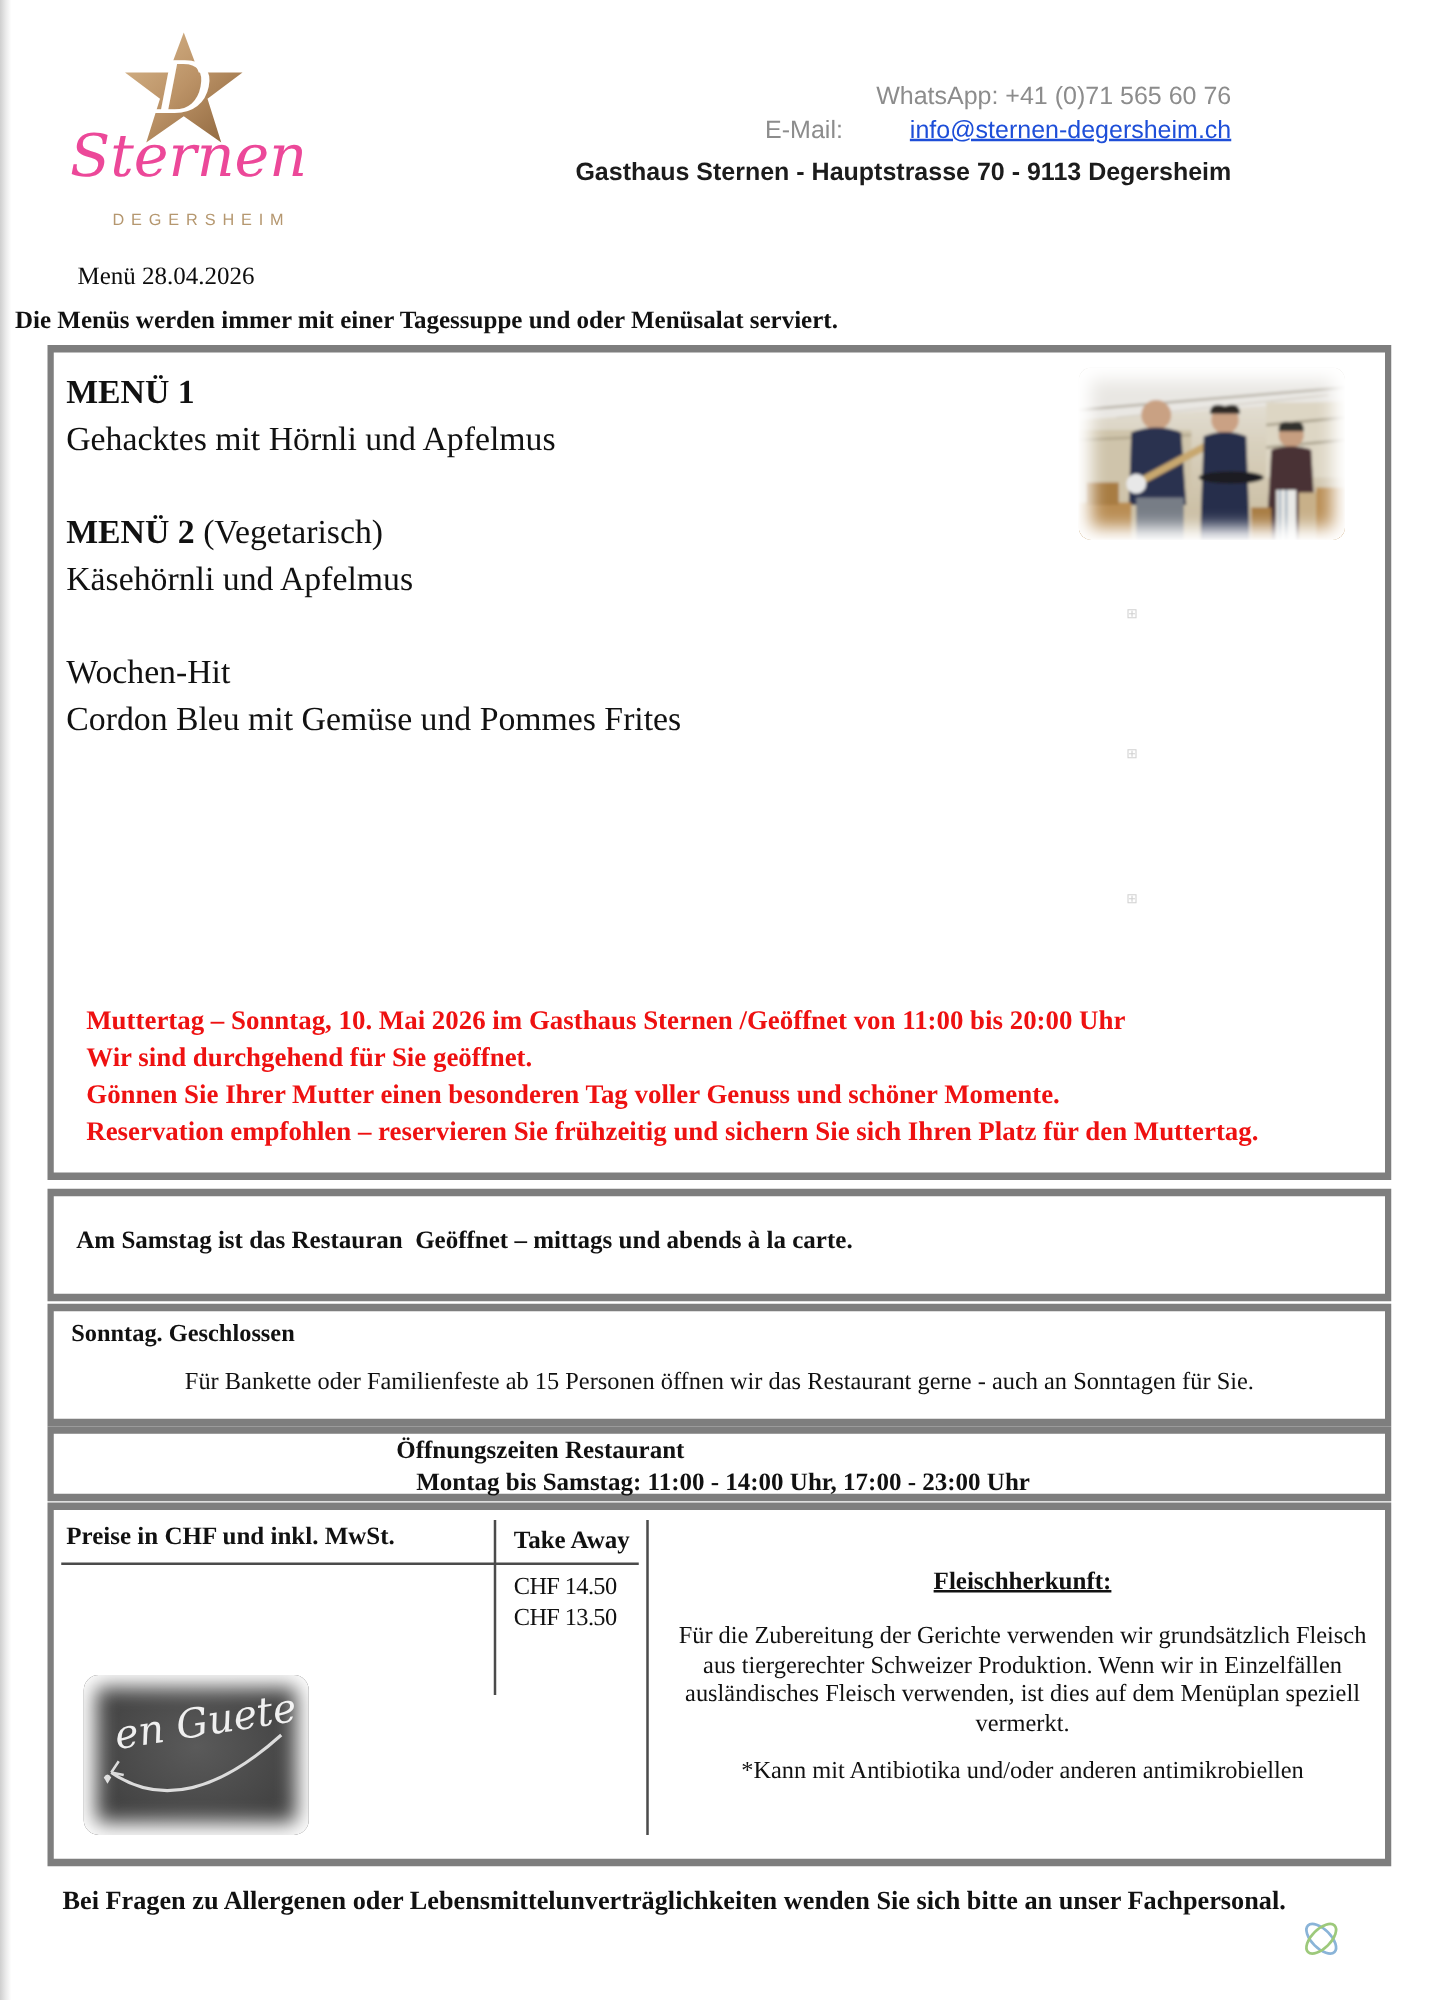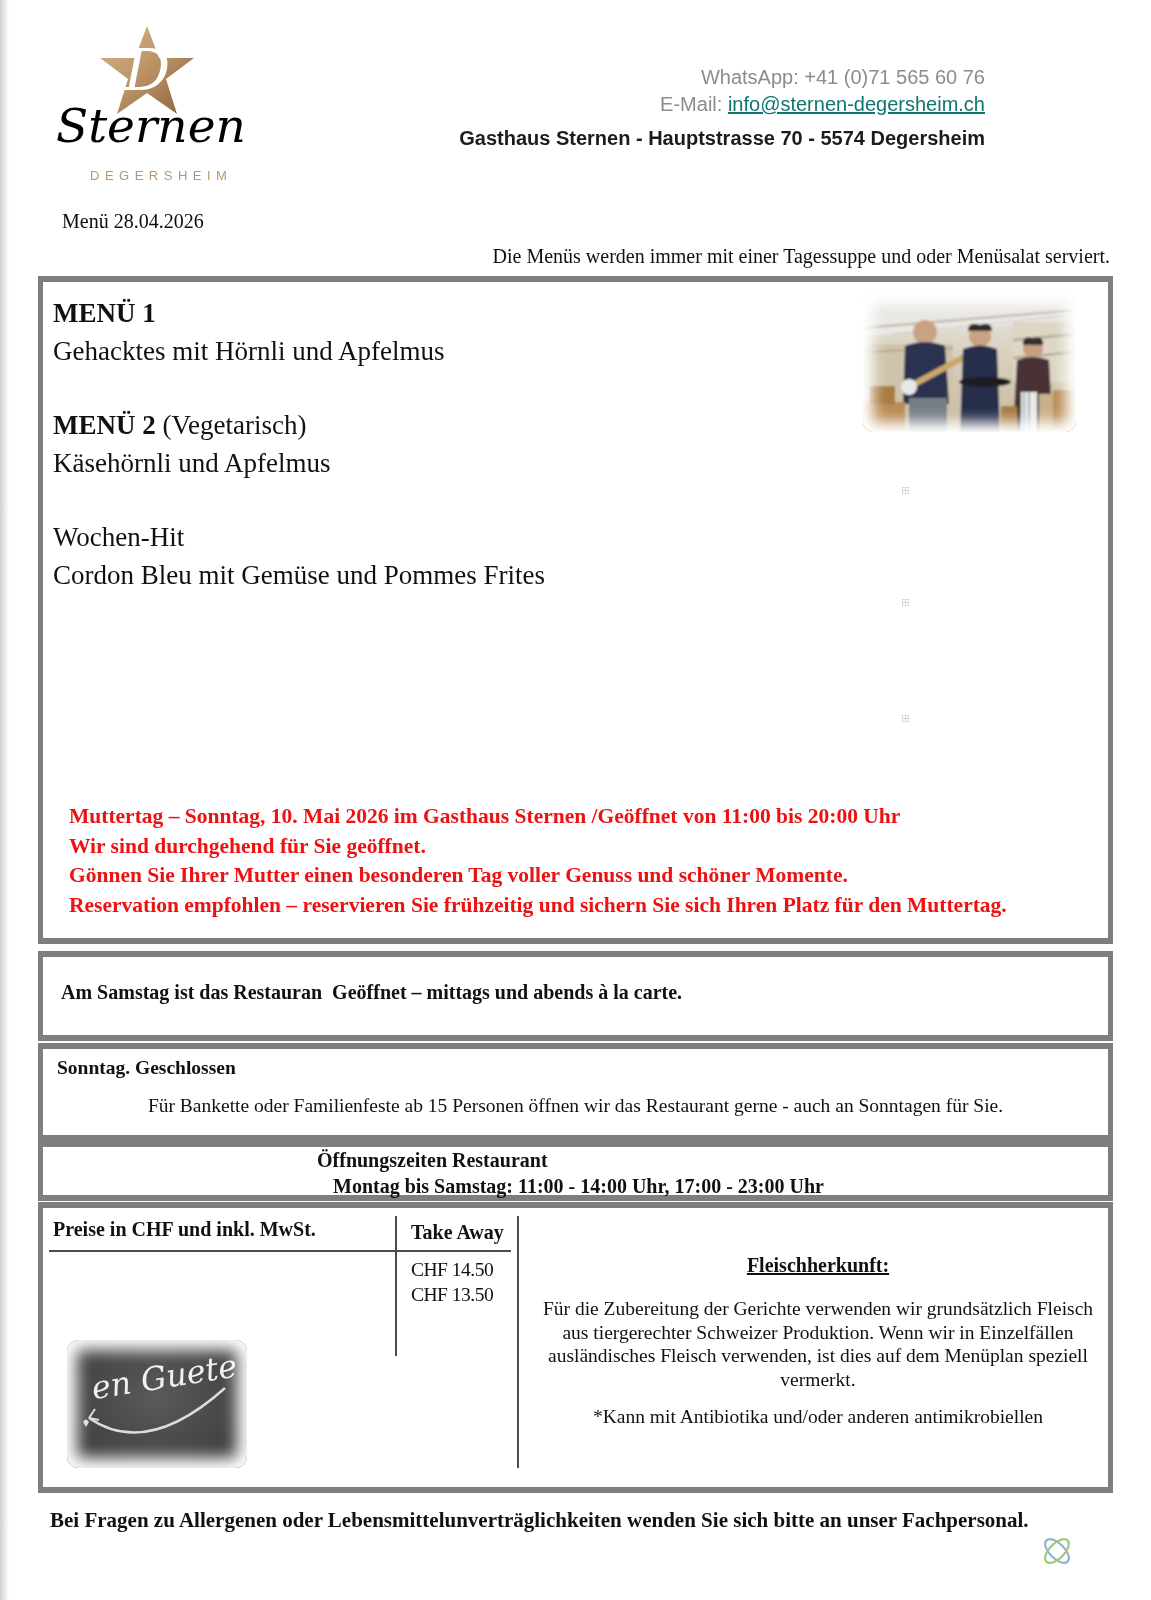--- a/index.html
+++ b/index.html
@@ -4,31 +4,31 @@
 <style>
   html,body{margin:0;padding:0;background:#fff;}
   .page{position:relative;width:1151px;height:1600px;background:#fff;
         font-family:"Liberation Serif",serif;color:#111;overflow:hidden;}
   .abs{position:absolute;}
   
   .scan-edge{left:0;top:0;width:9px;height:1600px;
      background:linear-gradient(to right,#cfcfcf,#ececec 55%,#ffffff);}
   
   .brand-name{left:56px;top:98px;width:190px;font-style:italic;
-     font-family:"DejaVu Serif",serif;font-size:47px;color:#000000;}
+     font-family:"DejaVu Serif",serif;font-size:47px;color:#ec4899;}
   .brand-city{left:90px;top:168px;font-family:"Liberation Sans",sans-serif;
      font-size:13px;letter-spacing:5.5px;color:#b5976f;}
   .contact{right:166px;text-align:right;font-family:"Liberation Sans",sans-serif;}
   .c-whatsapp{top:66px;font-size:20px;color:#8c8c8c;}
   .c-email{top:93px;font-size:20px;color:#8c8c8c;}
-  .c-email a{color:#0f766e;text-decoration:underline;}
+  .c-email a{color:#1d4ed8;text-decoration:underline;margin-left:48px;}
   .c-address{top:127px;font-size:20px;color:#1c1c1c;font-weight:600;}
   .page-title{left:62px;top:210px;font-size:20px;color:#0d0d0d;}
-  .top-note{left:0;top:245px;width:1110px;text-align:right;
-     font-weight:normal;font-size:20px;}
+  .top-note{left:12px;top:245px;width:1110px;text-align:left;
+     font-weight:bold;font-size:20px;}
   
   .box{left:38px;width:1075px;background:#fff;border:5px solid #7e7e7e;
      border-top-width:6px;border-bottom-width:6px;box-sizing:border-box;}
   .box-main{top:276px;height:668px;}
   .box-sat{top:951px;height:90px;}
   .box-sun{top:1043px;height:98px;}
   .box-hours{top:1141px;height:60px;}
   .box-prices{top:1202px;height:291px;}
   
   .m-line{left:10px;font-size:27px;white-space:nowrap;}
@@ -97,21 +97,21 @@
       <text x="55" y="66" text-anchor="middle" font-family="DejaVu Serif, serif" font-style="italic" font-size="58" fill="#ffffff">D</text>
     </svg>
   </div>
   <div class="abs brand-name">Sternen</div>
   <div class="abs brand-city">DEGERSHEIM</div>
 
   <div class="abs contact c-whatsapp">WhatsApp: +41 (0)71 565 60 76</div>
   <div class="abs contact c-email">
     <span>E-Mail: </span><a href="#">info@sternen-degersheim.ch</a>
   </div>
-  <div class="abs contact c-address">Gasthaus Sternen - Hauptstrasse 70 - 5574 Degersheim</div>
+  <div class="abs contact c-address">Gasthaus Sternen - Hauptstrasse 70 - 9113 Degersheim</div>
 
   <div class="abs page-title">Menü 28.04.2026</div>
   <div class="abs top-note">Die Menüs werden immer mit einer Tagessuppe und oder Menüsalat serviert.</div>
 
   <div class="abs box box-main">
     <div class="abs m-line m-bold" style="top:16px;">MENÜ 1</div>
     <div class="abs m-line" style="top:54px;">Gehacktes mit Hörnli und Apfelmus</div>
     <div class="abs m-line" style="top:128px;">
       <span class="m-bold">MENÜ 2</span><span> (Vegetarisch)</span>
     </div>

